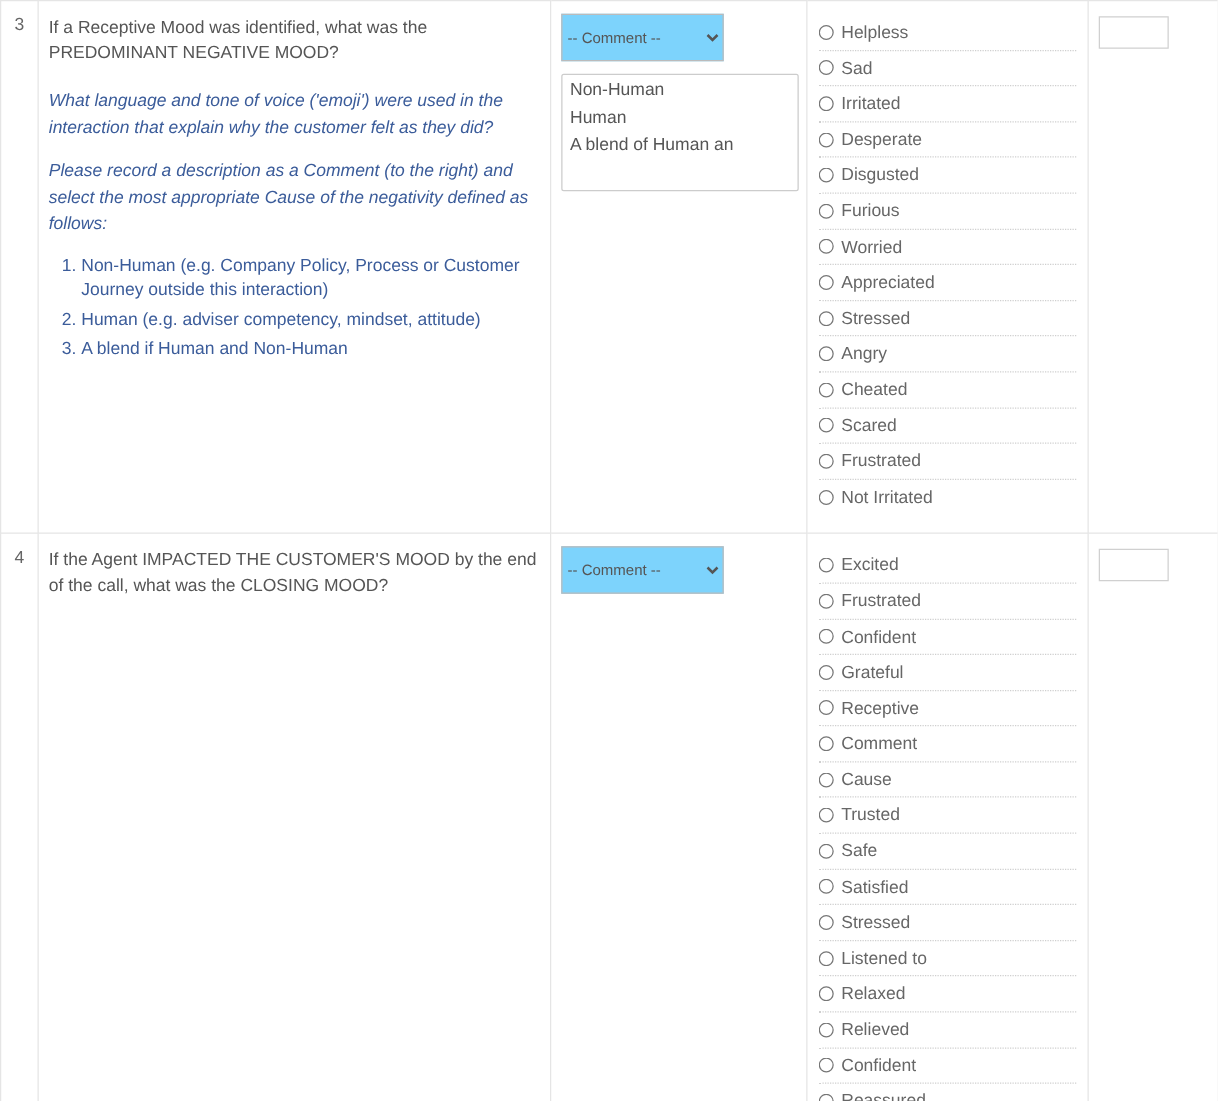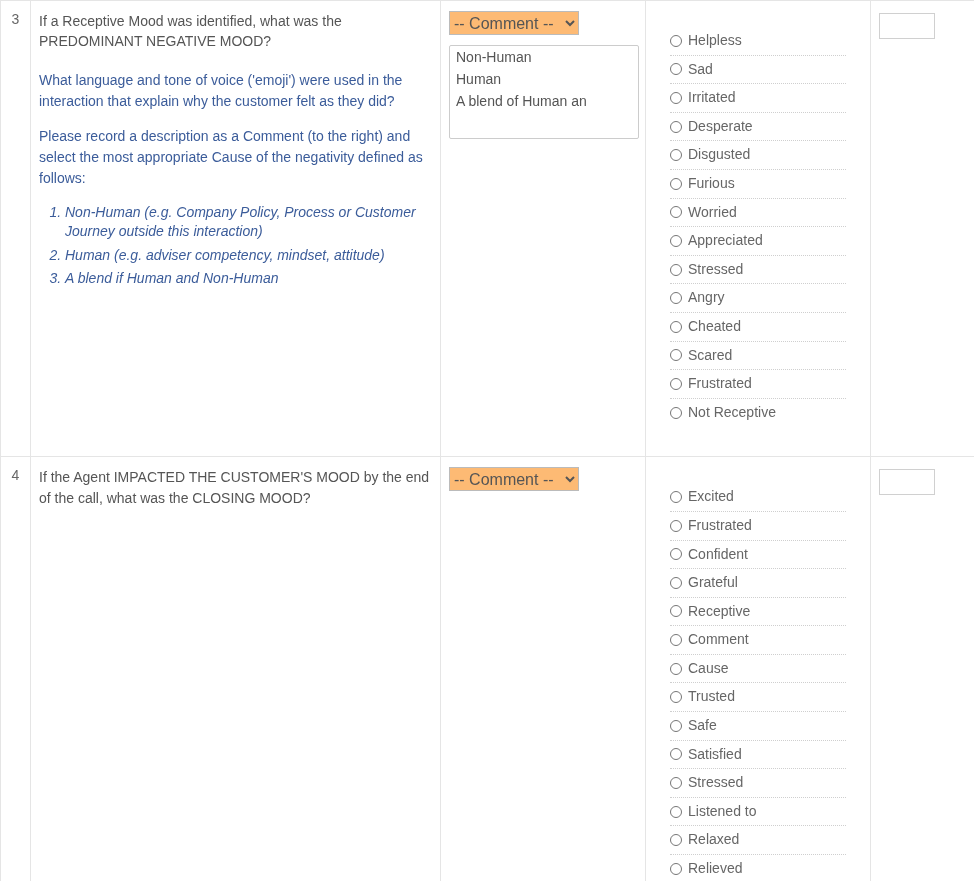--- a/index.html
+++ b/index.html
@@ -32,56 +32,56 @@
     color: #666;
     padding-top: 12px;
   }
   td.question .lead {
     color: #555;
     margin: 0 0 18px 0;
     line-height: 1.45;
   }
   td.question .hint {
     color: #3b5c9a;
+    font-style: italic;
     line-height: 1.5;
     margin: 0 0 14px 0;
   }
   td.question ol {
     margin: 0 0 0 0;
     padding-left: 26px;
     color: #3b5c9a;
-    font-style: italic;
   }
   td.question ol li {
     margin-bottom: 4px;
     line-height: 1.4;
   }
 
   select.comment {
     width: 130px;
-    height: 24px;
-    font-size: 16px;
+    height: 38px;
+    font-size: 12px;
     color: #555;
     border: 1px solid #bbb;
-    background: #fdba74;
+    background: #7dd3fc;
   }
   select.multi {
     width: 190px;
     height: 94px;
     font-size: 14px;
     color: #555;
     border: 1px solid #ccc;
     margin-top: 10px;
     overflow-y: auto;
   }
   select.multi option { padding: 3px 6px; }
 
   ul.opts {
     list-style: none;
-    margin: 16px;
+    margin: 1px;
     padding: 0;
   }
   ul.opts li {
     border-bottom: 1px dotted #cfcfcf;
     padding: 4px 0 4px 0;
     display: flex;
     align-items: center;
     gap: 6px;
     color: #666;
     line-height: 1.4;
@@ -185,21 +185,21 @@
           <li>
               <input type="radio" name="q3" style="">
               <span>Scared</span>
             </li>
           <li>
               <input type="radio" name="q3" style="">
               <span>Frustrated</span>
             </li>
           <li>
               <input type="radio" name="q3" style="">
-              <span>Not Receptive</span>
+              <span>Not Irritated</span>
             </li>
         </ul>
       </td>
       <td>
         <input type="text" class="scorebox" style="">
       </td>
     </tr>
 
     <tr>
       <td class="num">4</td>

